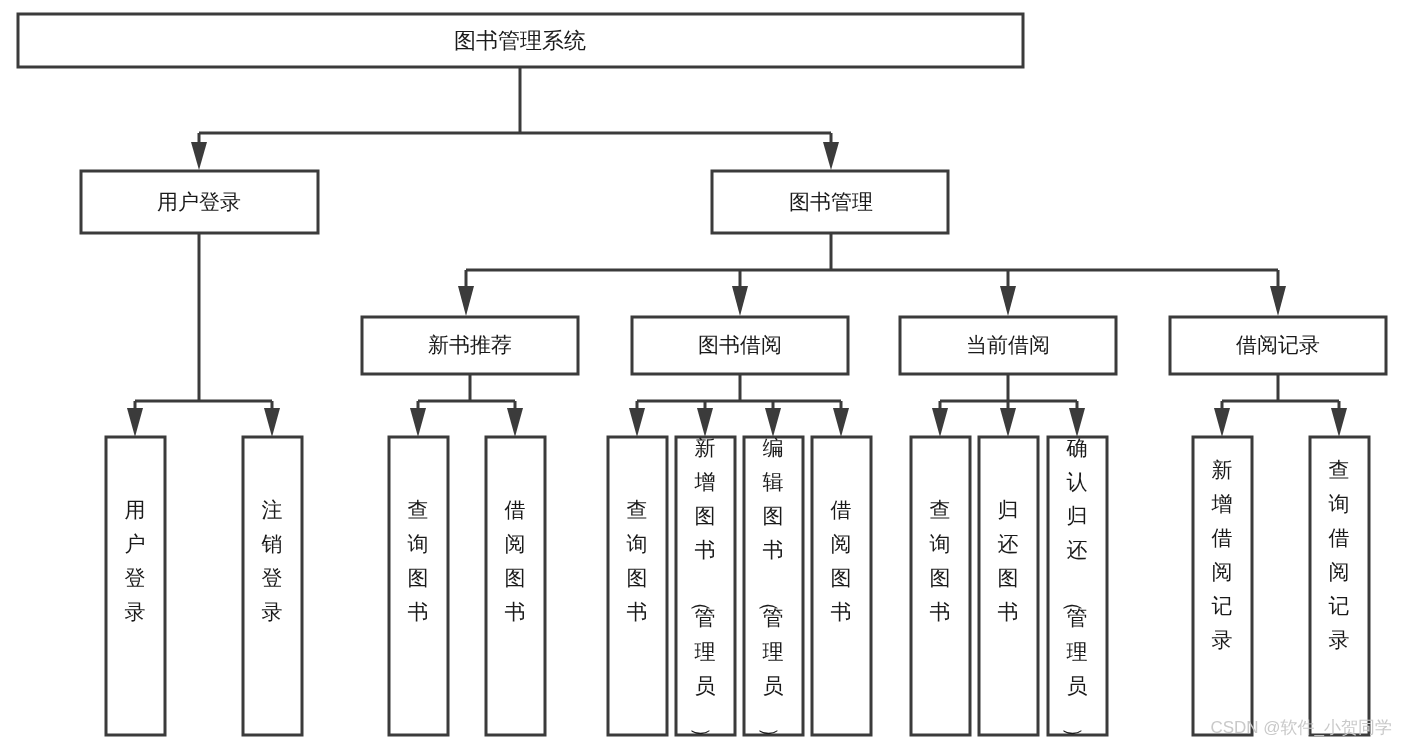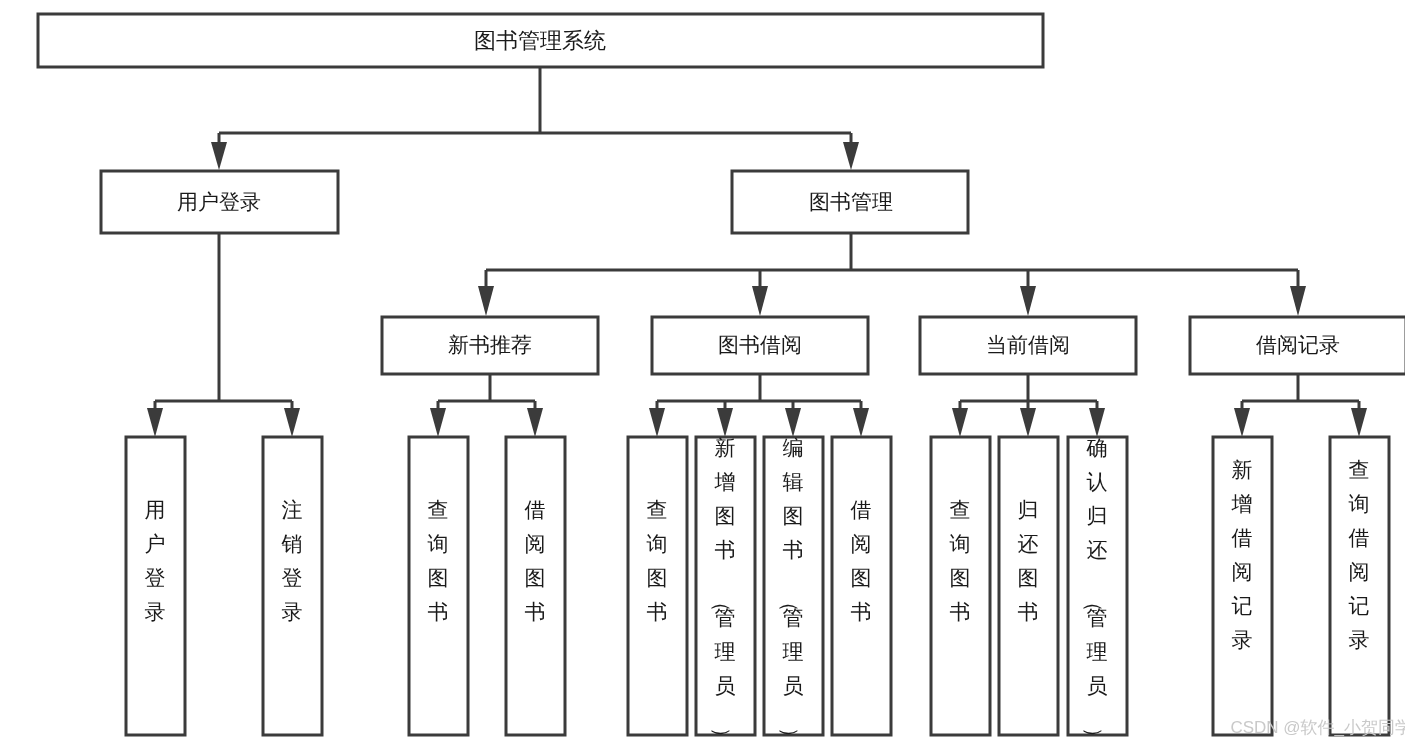--- a/index.html
+++ b/index.html
@@ -13,21 +13,20 @@
     font-family: "Liberation Sans", "DejaVu Sans", sans-serif;
     overflow: hidden;
     position: relative;
   }
   #chart-root {
     position: absolute;
     left: 0;
     top: 0;
     width: 1123px;
     height: 747px;
-    padding-left: 20px;
   }
   svg { display: block; }
   .node-box {
     fill: #ffffff;
     stroke: #3b3b3b;
     stroke-width: 3;
   }
   .node-label {
     fill: #1a1a1a;
     font-family: "Liberation Sans", "DejaVu Sans", sans-serif;

